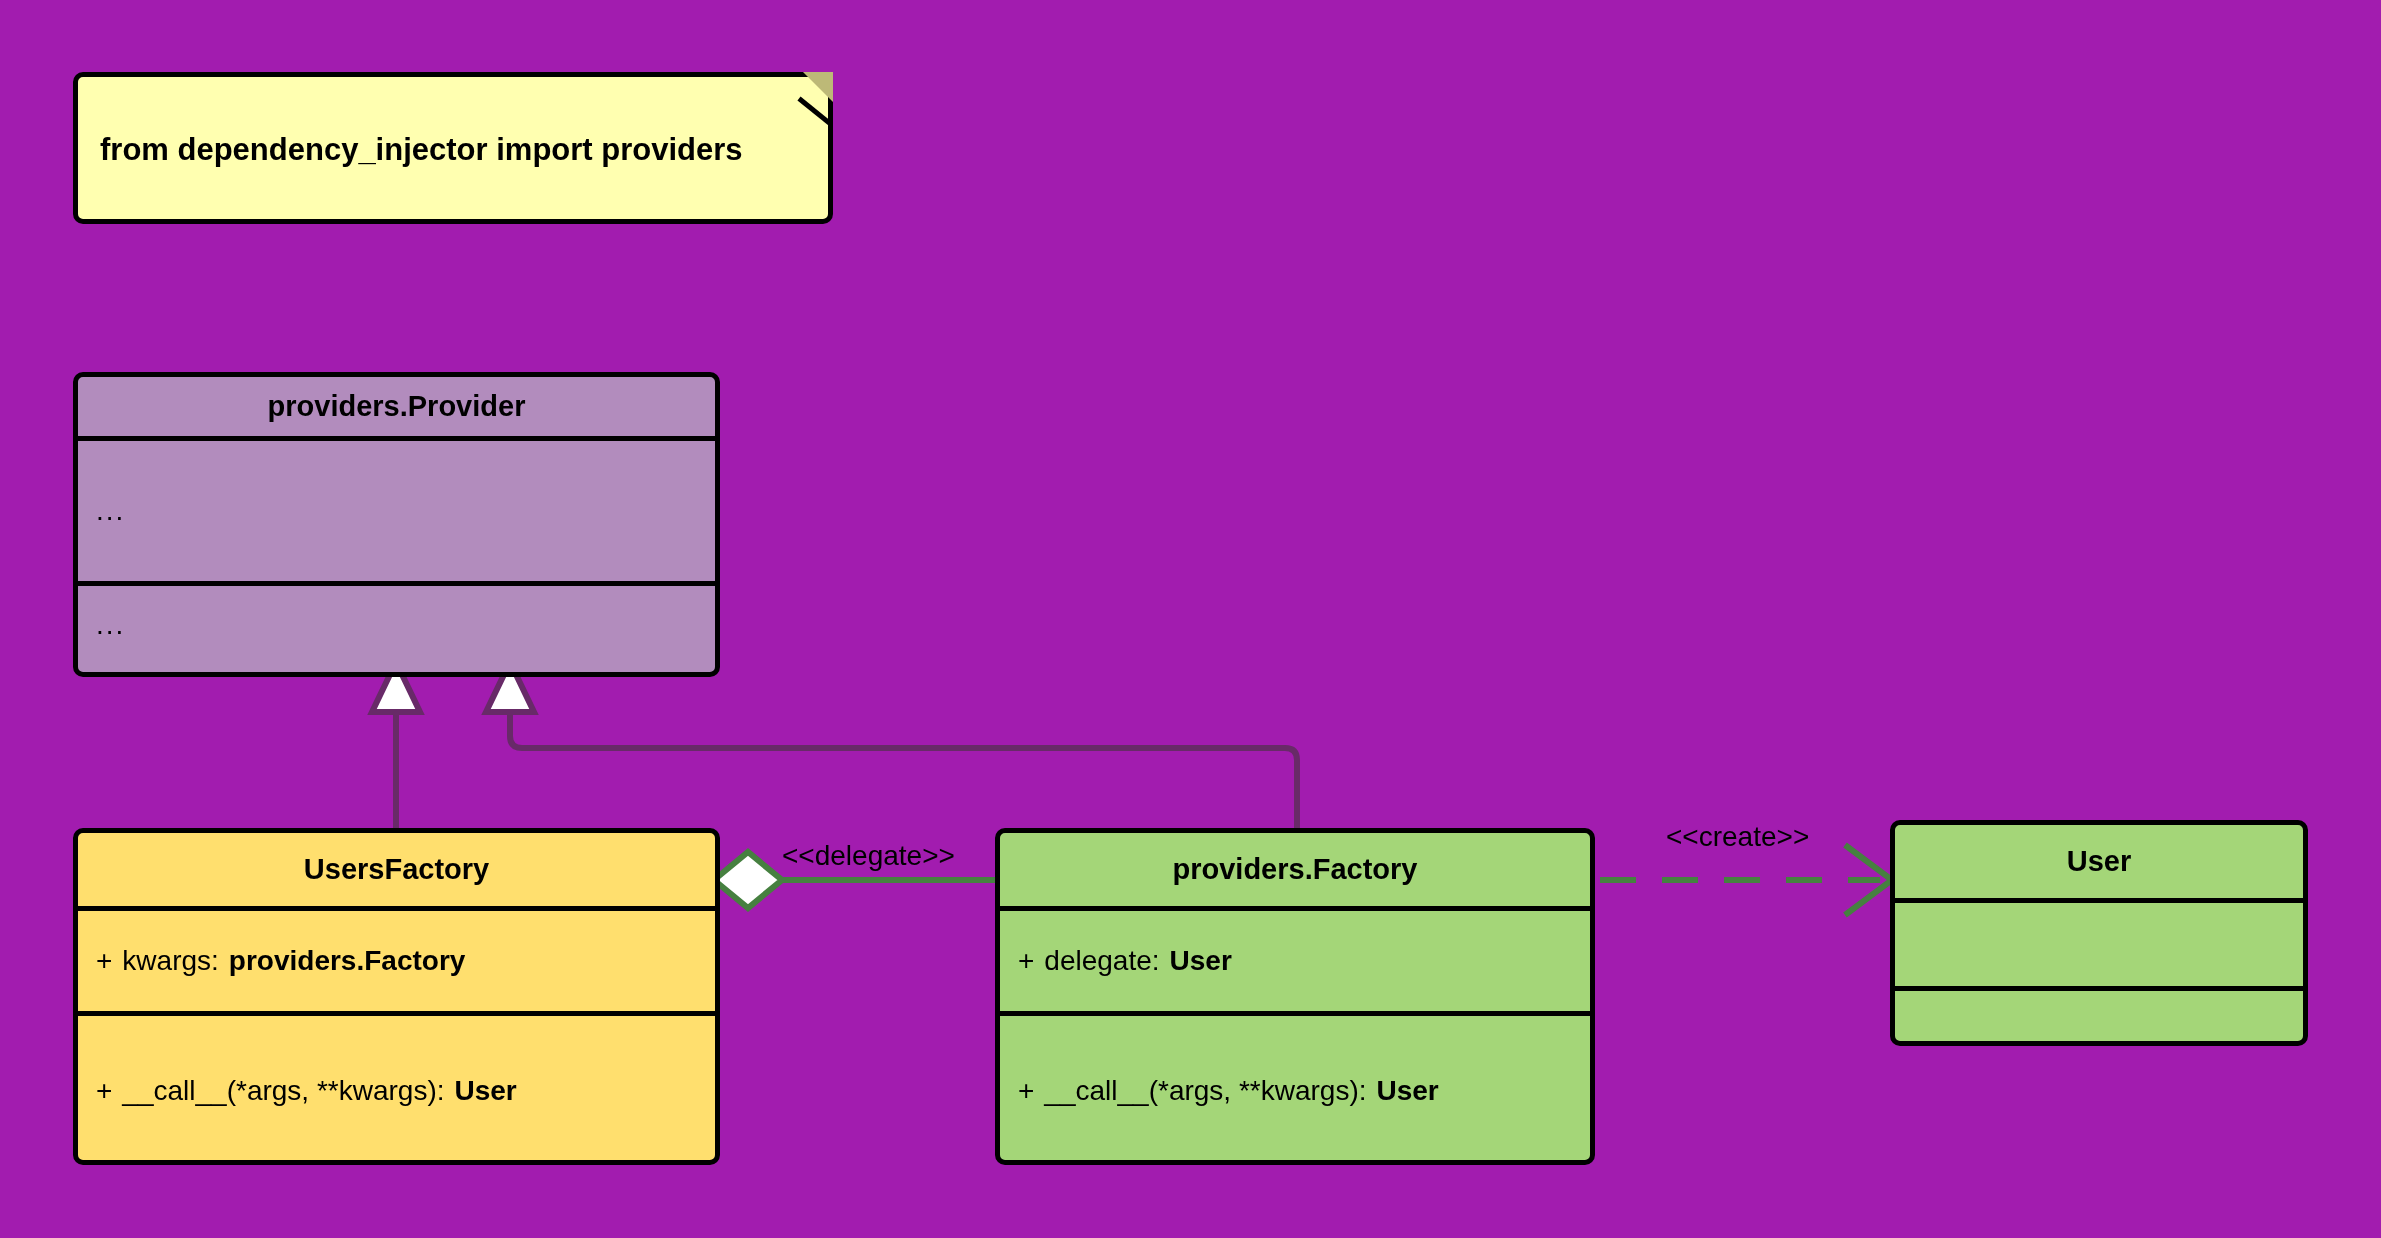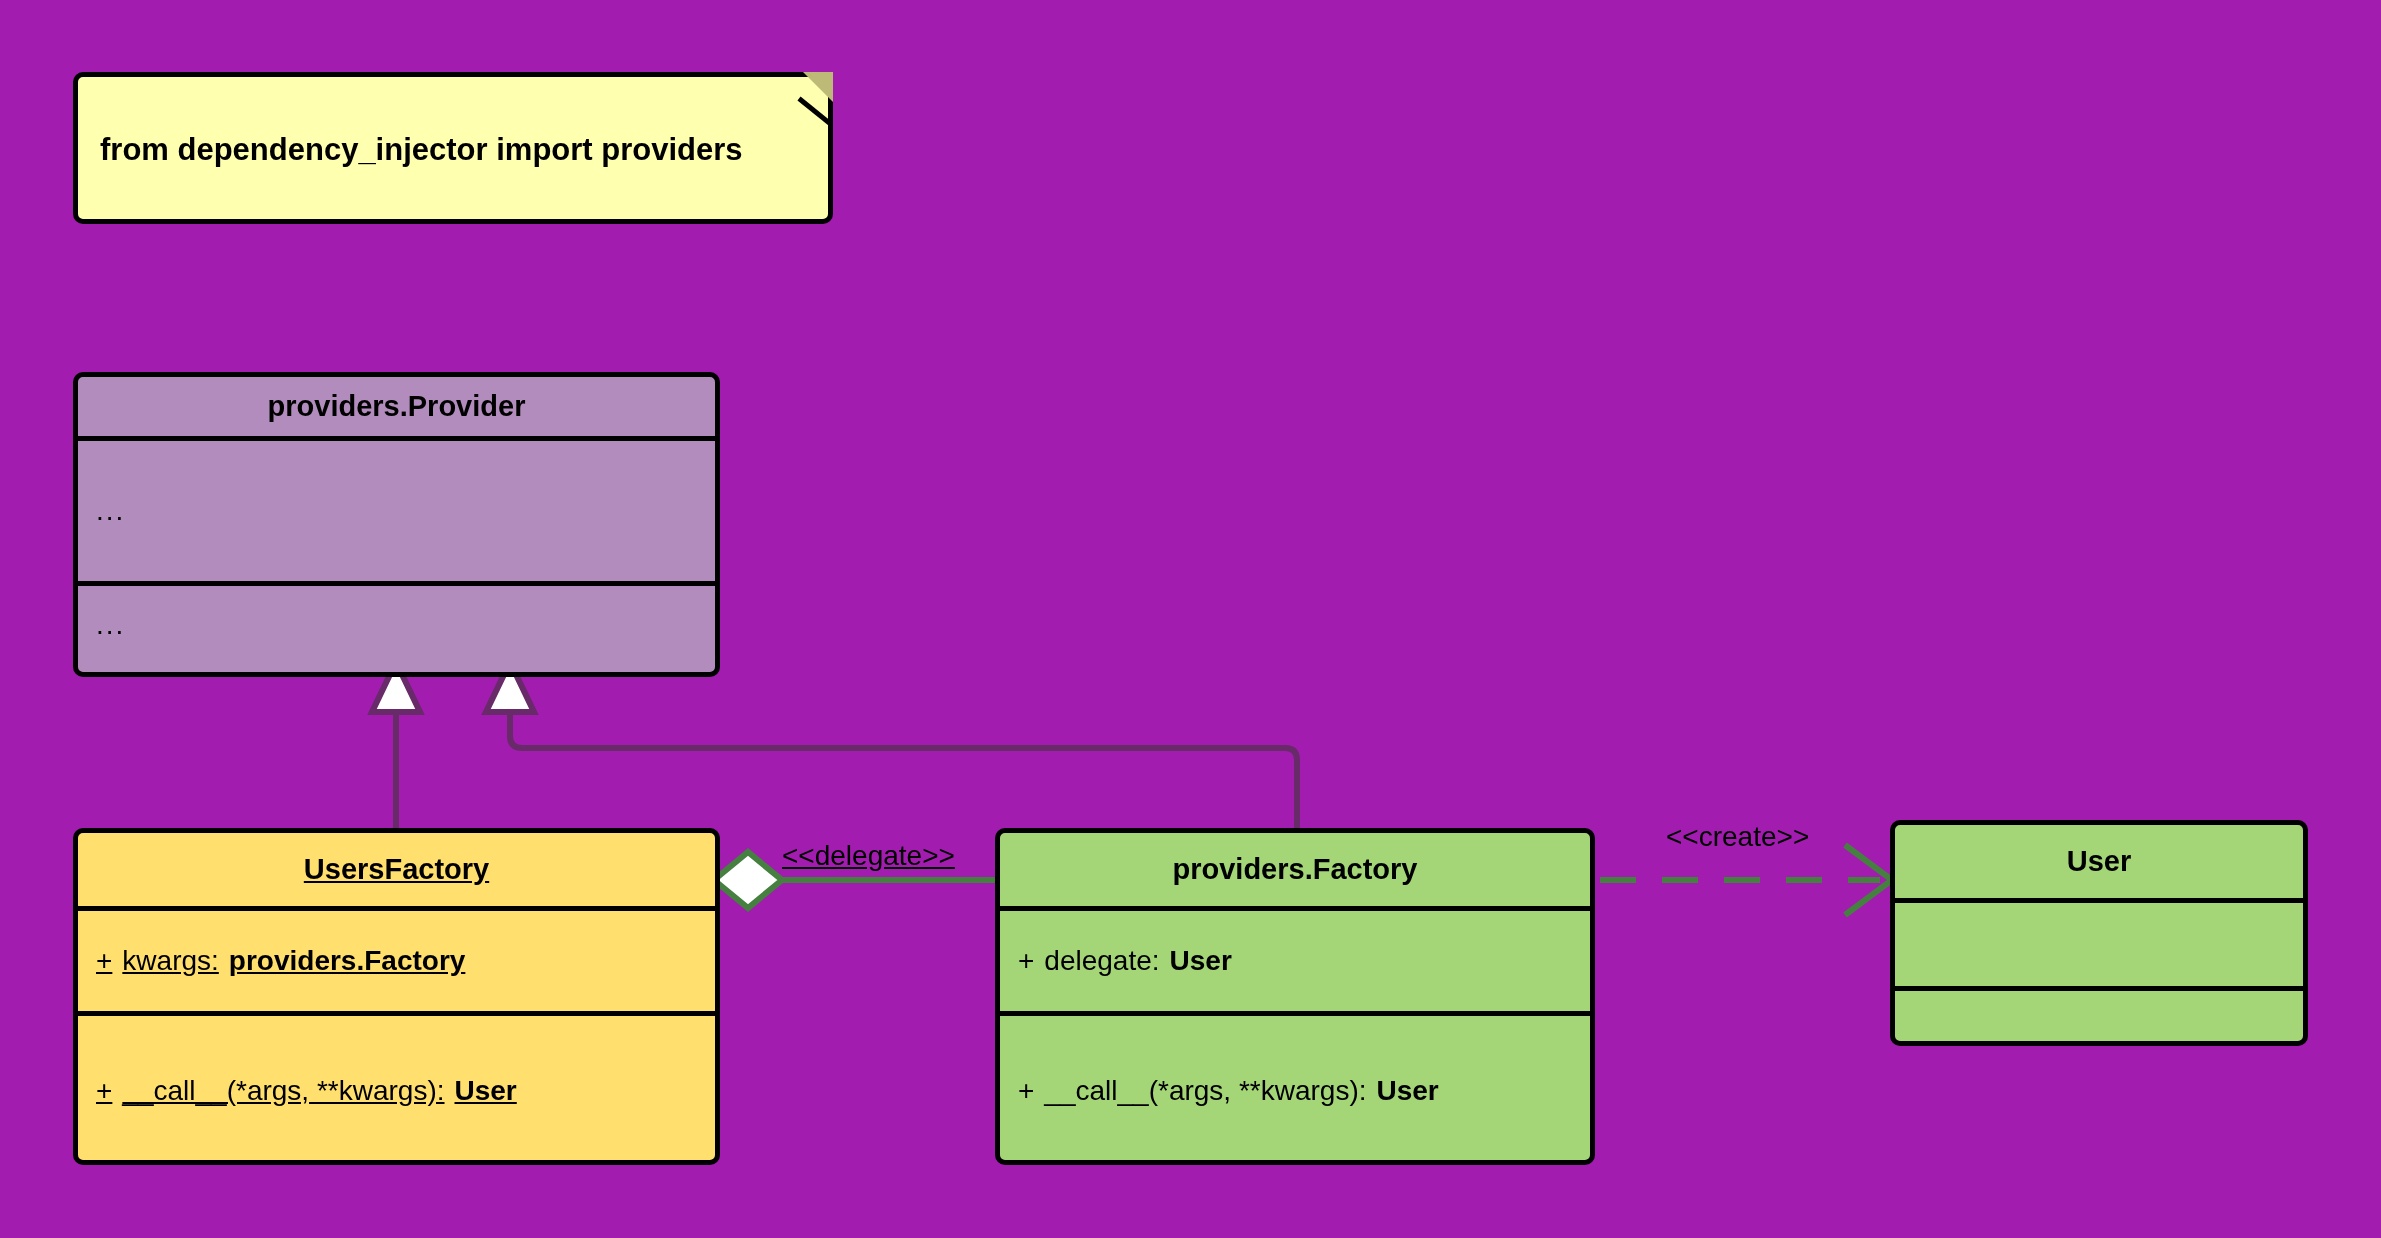--- a/index.html
+++ b/index.html
@@ -136,21 +136,21 @@
   <div class="note-fold" style="left:803px; top:72px;"></div>
   <div class="note-fold-line" style="left:799px; top:96px; width:40px; height:5px; transform:rotate(39deg); transform-origin:left center;"></div>
   <div class="note-text" style="left:100px; top:132px;">from dependency_injector import providers</div>
 
   <div class="uml-class purple" style="left:73px; top:372px; width:647px; height:305px;">
     <div class="cmp cmp-title" style="height:59px;">providers.Provider</div>
     <div class="cmp cmp-ellipsis divider-top" style="height:145px;">...</div>
     <div class="cmp cmp-ellipsis divider-top" style="height:82px;">...</div>
   </div>
 
-  <div class="uml-class yellow" style="left:73px; top:828px; width:647px; height:337px;text-decoration:underline;">
+  <div class="uml-class yellow" style="left:73px; top:828px; width:647px; height:337px;">
     <div class="cmp cmp-title" style="height:73px;">UsersFactory</div>
     <div class="cmp cmp-member divider-top" style="height:105px;">
       <span>+</span>
       <span style="width:10px;"></span>
       <span>kwargs:</span>
       <span style="width:10px;"></span>
       <b>providers.Factory</b>
     </div>
     <div class="cmp cmp-member divider-top" style="height:154px;">
       <span>+</span>
@@ -178,16 +178,16 @@
       <b>User</b>
     </div>
   </div>
 
   <div class="uml-class green" style="left:1890px; top:820px; width:418px; height:226px;">
     <div class="cmp cmp-title" style="height:73px;">User</div>
     <div class="cmp divider-top" style="height:88px;"></div>
     <div class="cmp divider-top" style="height:60px;"></div>
   </div>
 
-  <div class="stereotype" style="left:782px; top:840px;text-decoration:underline;">&lt;&lt;delegate&gt;&gt;</div>
+  <div class="stereotype" style="left:782px; top:840px;">&lt;&lt;delegate&gt;&gt;</div>
   <div class="stereotype" style="left:1666px; top:821px;text-align:right;">&lt;&lt;create&gt;&gt;</div>
 
 </div>
 
 </body></html>

